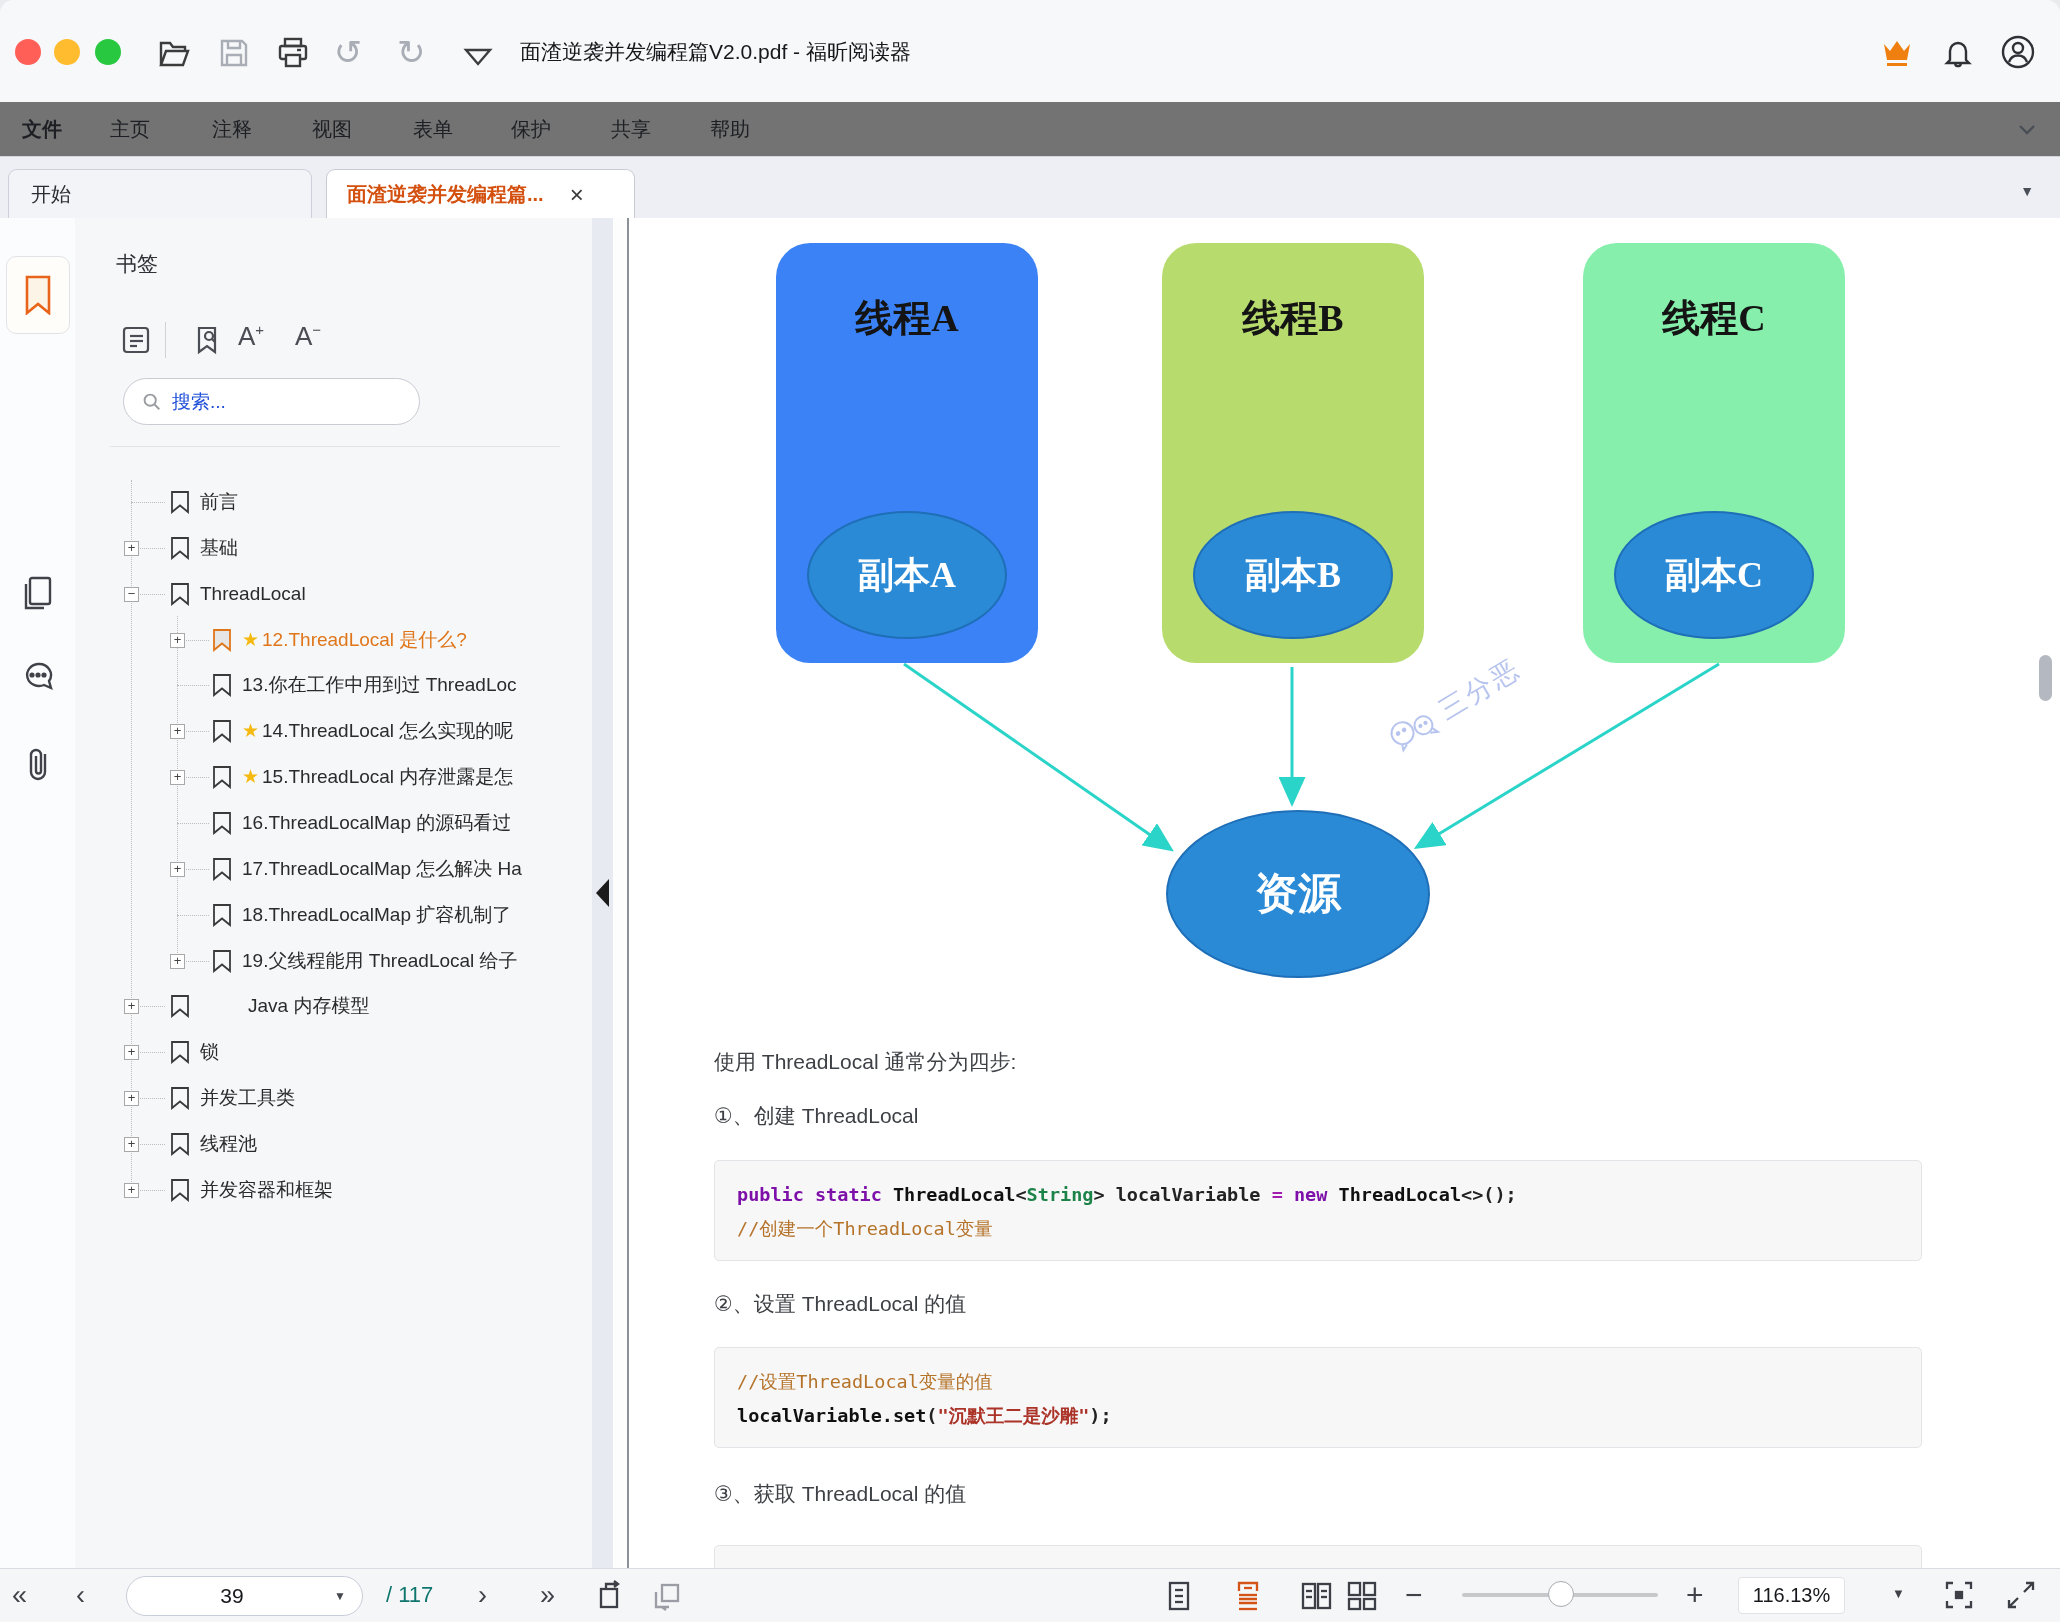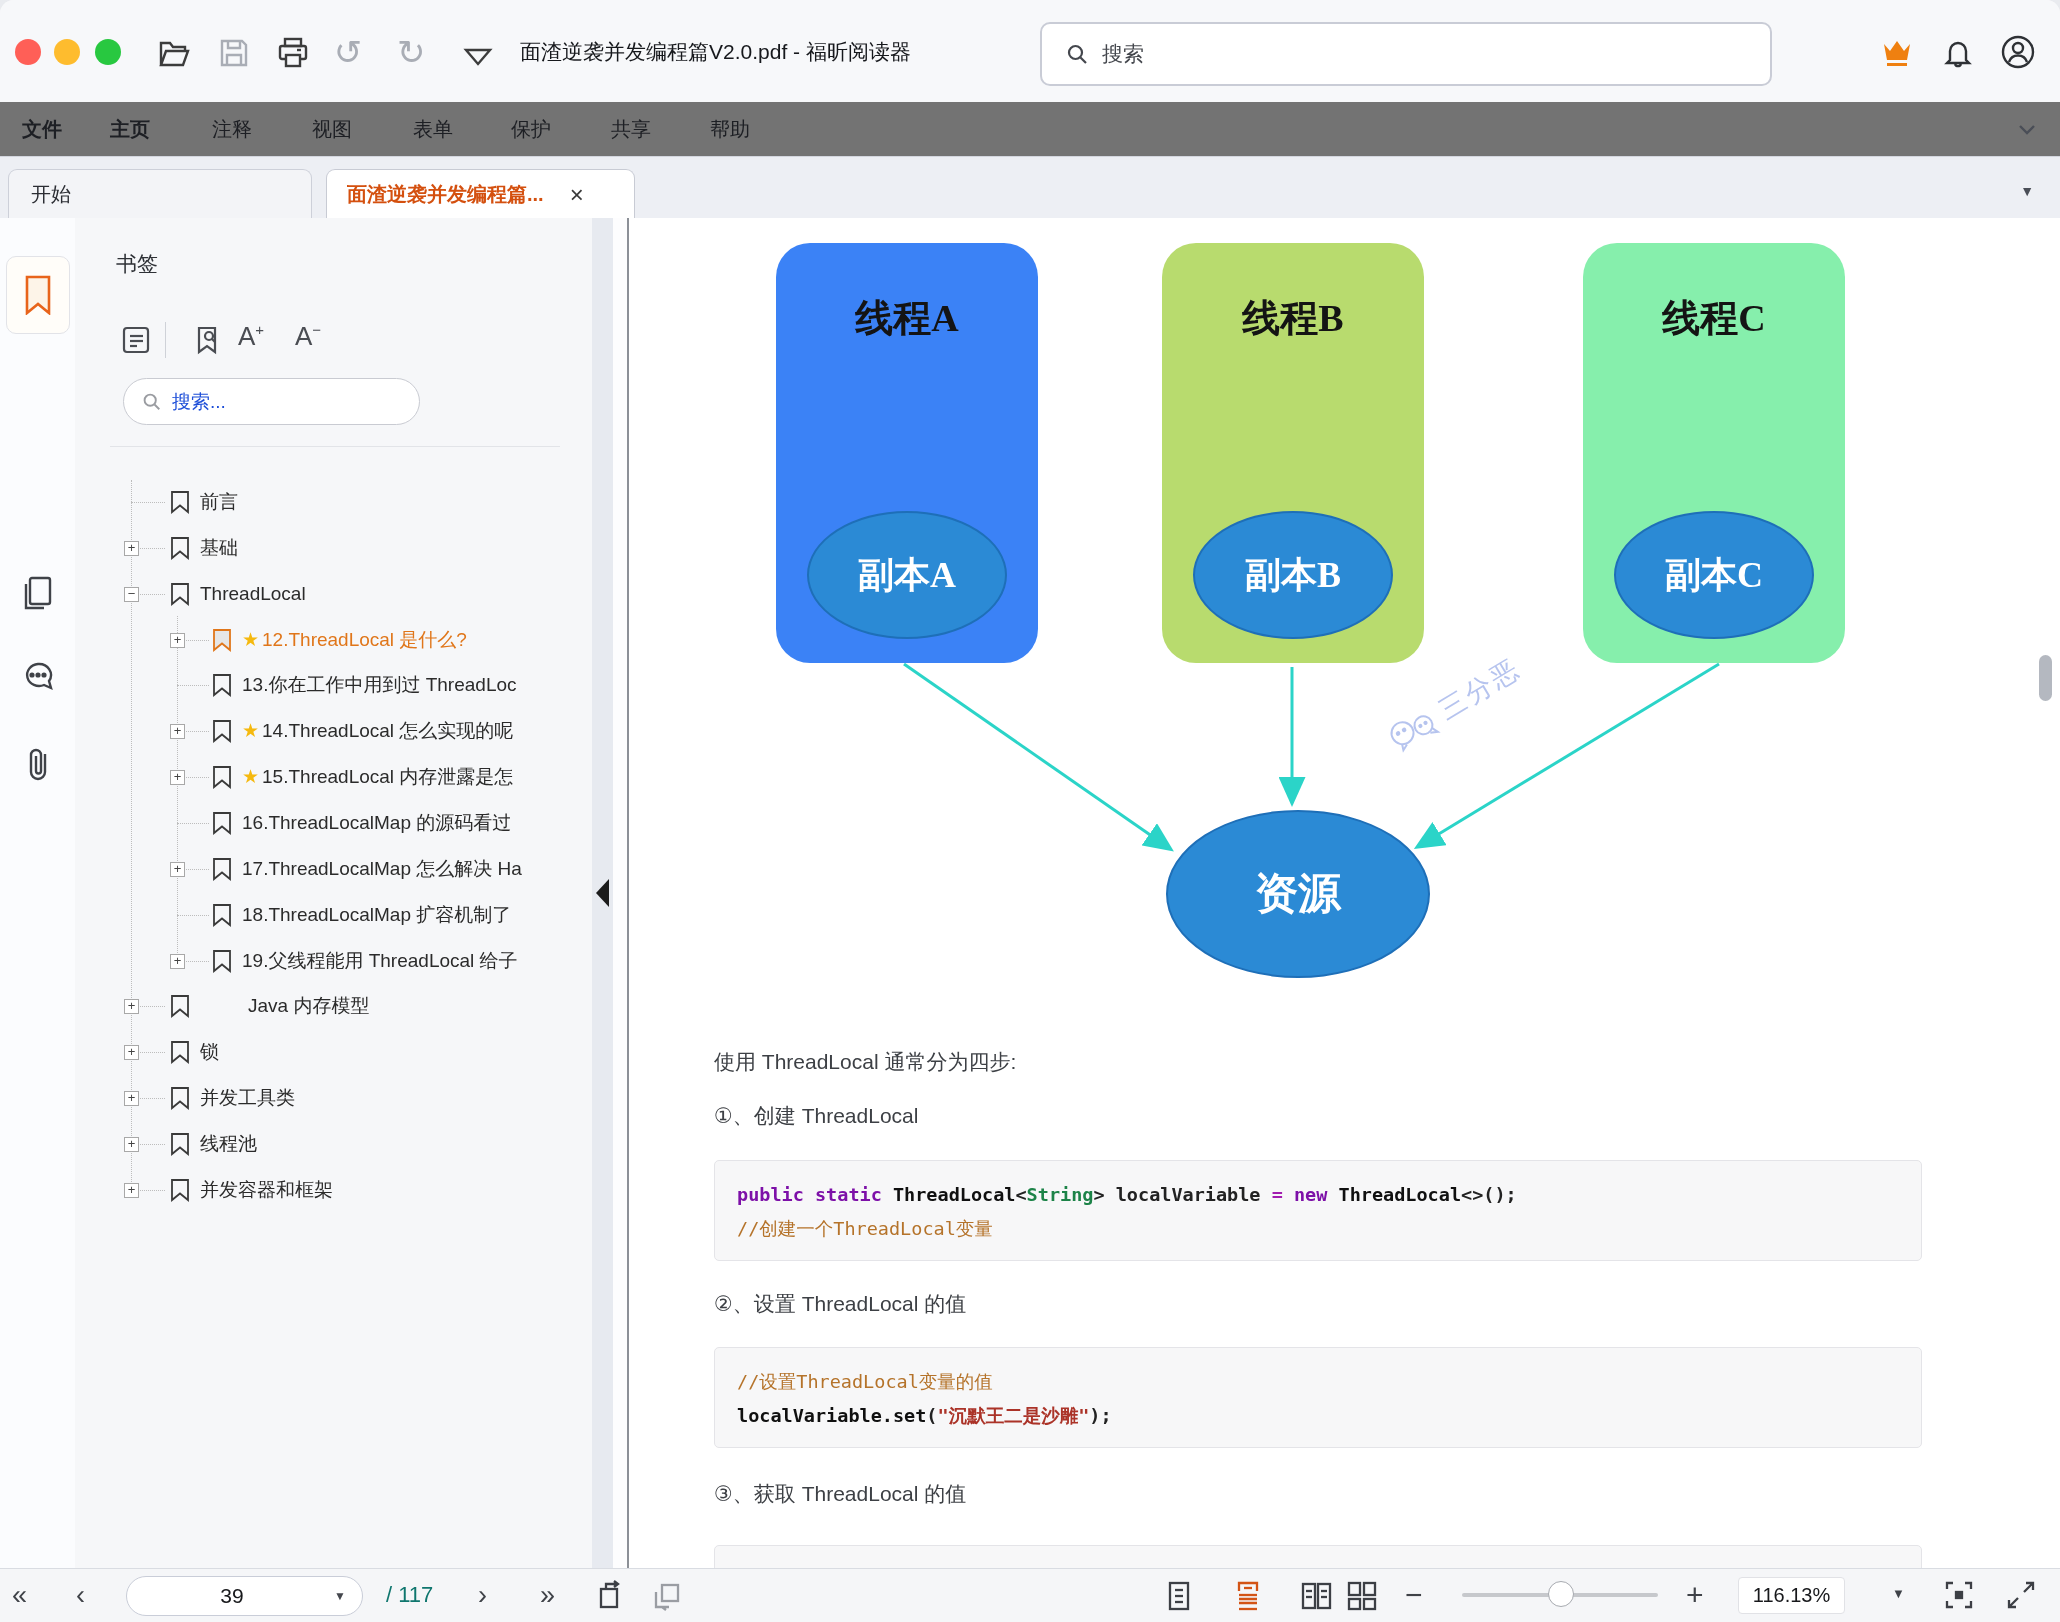--- a/index.html
+++ b/index.html
@@ -162,27 +162,20 @@
     <div class="uglyph" style="left:334px">↺</div>
     <div class="uglyph" style="left:397px">↻</div>
     <div class="tb-icon" style="left:461px;top:40px">
       <svg viewBox="0 0 34 26" fill="none" stroke="currentColor" stroke-width="2.4">
         <path d="M5 6 h24 l-12 14 z"></path>
       </svg>
     </div>
 
     <span class="win-title">面渣逆袭并发编程篇V2.0.pdf - 福昕阅读器</span>
 
-    <div class="search-top">
-      <svg class="mag" viewBox="0 0 22 22" fill="none" stroke="#44474d" stroke-width="2.2">
-        <circle cx="9.5" cy="9.5" r="6.5"></circle>
-          <line x1="14.5" y1="14.5" x2="20" y2="20"></line>
-      </svg>
-      <span>搜索</span>
-    </div>
 
     <div class="right-ico" style="left:1879px">
       <svg viewBox="0 0 36 36">
           <path id="crownpath" d="M5 10 l6 7 7 -10 7 10 6 -7 -3 16 h-20 z M8 29 h20 v3 h-20 z" fill="#ef8010"></path>
         </svg>
     </div>
     <div class="right-ico" style="left:1940px">
       <svg viewBox="0 0 36 36" fill="none" stroke="#2e3135" stroke-width="2.4">
         <path d="M10 26 v-9 a8 8 0 0 1 16 0 v9 l3 3 h-22 z"></path>
           <path d="M15 30 a3.2 3.2 0 0 0 6 0"></path>
@@ -193,21 +186,21 @@
         <circle cx="18" cy="18" r="15"></circle>
           <circle cx="18" cy="14" r="5"></circle>
           <path d="M9 28 a9.5 9.5 0 0 1 18 0"></path>
       </svg>
     </div>
   </div>
 
   <div class="menubar">
     <div id="menu-items">
         <div class="menu-item first" style="left: 22px;">文件</div>
-        <div class="menu-item" style="left: 110px; font-weight: bold;">主页</div>
+        <div class="menu-item" style="left: 110px;">主页</div>
         <div class="menu-item" style="left: 212px;">注释</div>
         <div class="menu-item" style="left: 312px;">视图</div>
         <div class="menu-item" style="left: 413px;">表单</div>
         <div class="menu-item" style="left: 511px;">保护</div>
         <div class="menu-item" style="left: 611px;">共享</div>
         <div class="menu-item" style="left: 710px;">帮助</div>
       </div>
     <div class="menu-chevron">
       <svg viewBox="0 0 22 22" fill="none" stroke="currentColor" stroke-width="2.4">
           <path d="M4 8 l7 7 7 -7"></path>

